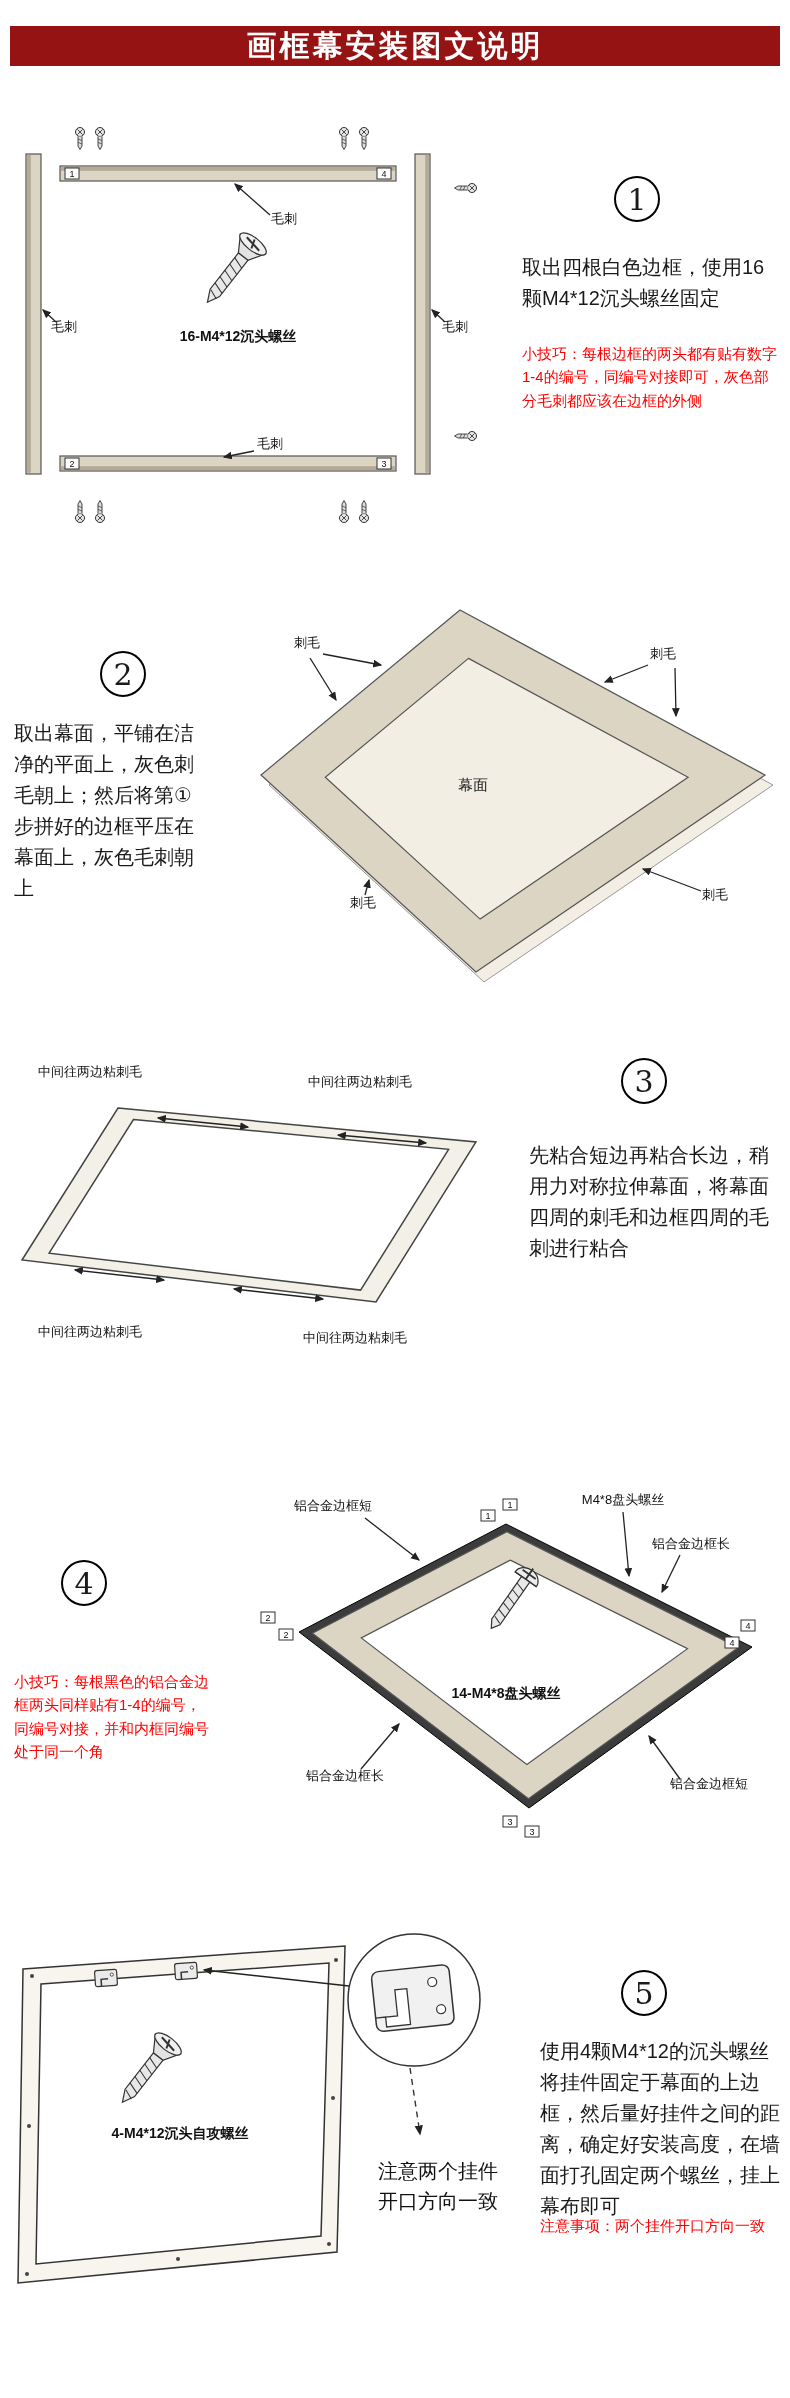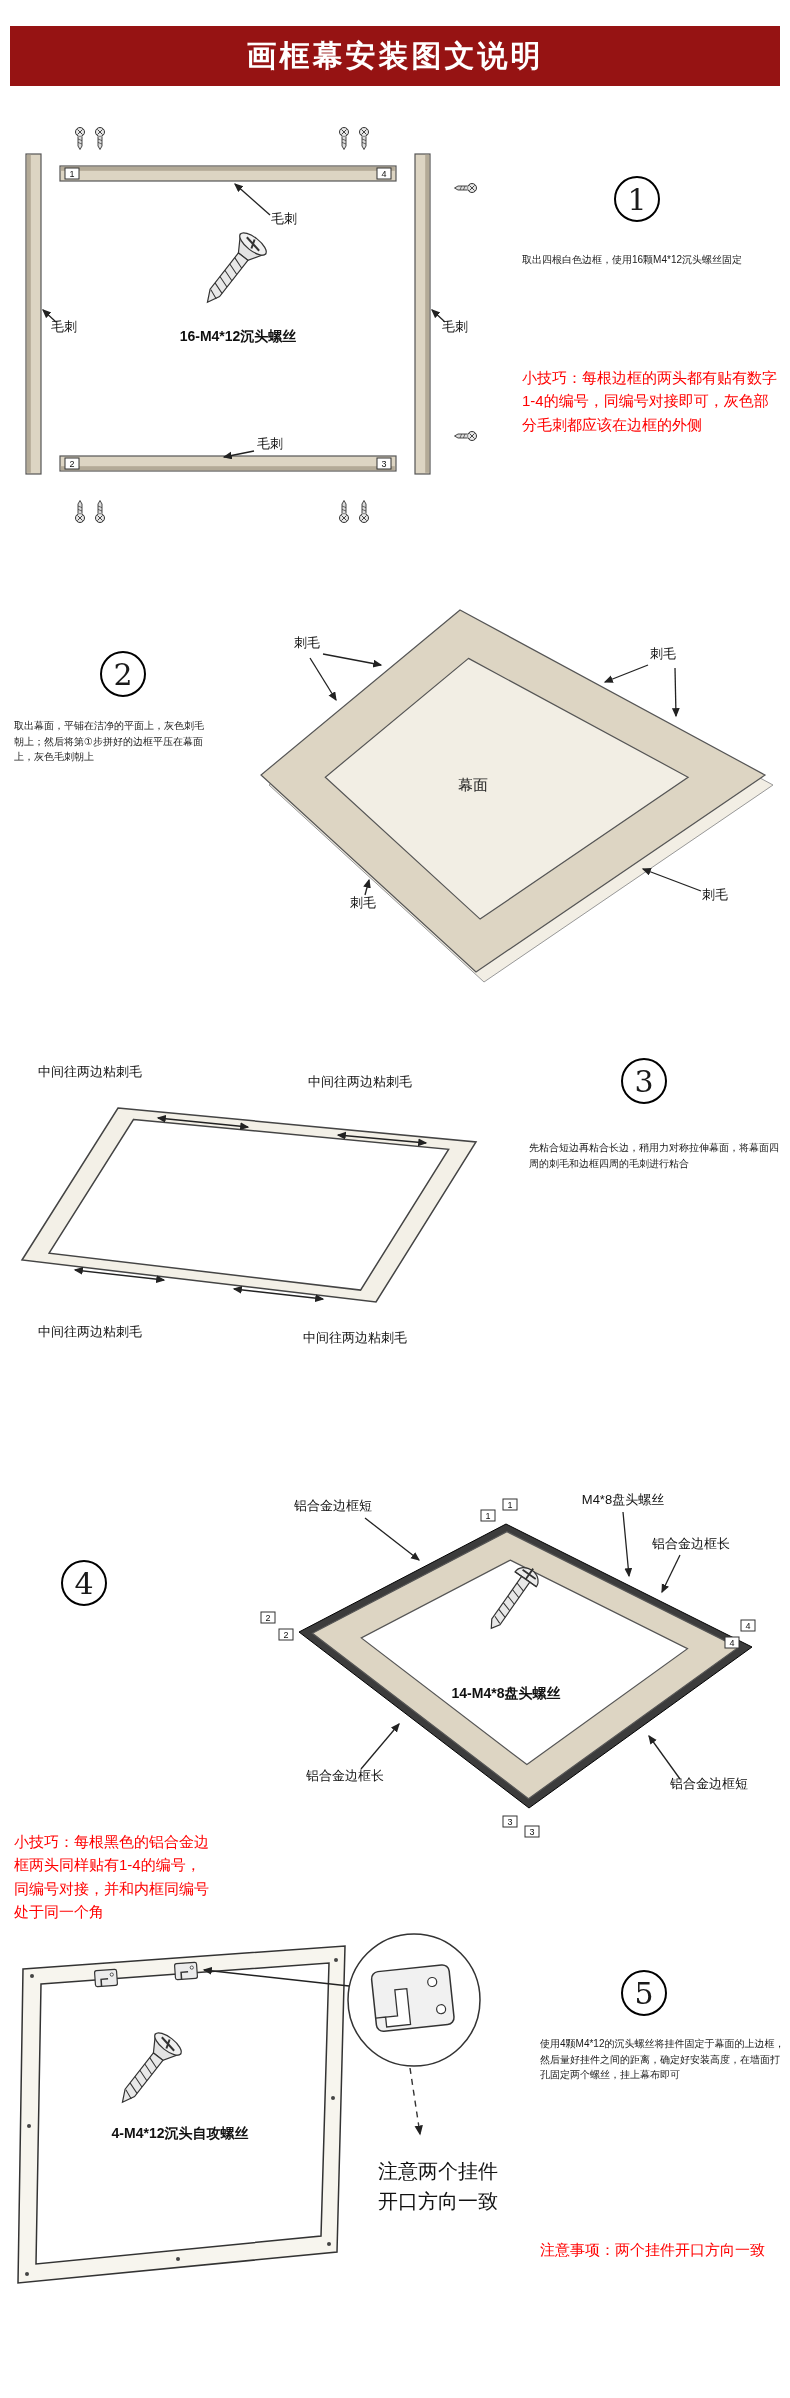--- a/index.html
+++ b/index.html
@@ -1,27 +1,27 @@
 <!DOCTYPE html>
 <html style="--header_bg: #961313; --tip_red: #ff0000; --body_text: #1a1a1a; --frame_beige: #ddd5c3; --frame_gray_strip: #b3aa97;"><head>
 <meta charset="utf-8">
 <style>
   * { margin:0; padding:0; box-sizing:border-box; }
   html,body { background:#ffffff; }
   body { font-family:"Liberation Sans","DejaVu Sans",sans-serif; color:var(--body_text,#1a1a1a); }
   #canvas { position:relative; width:790px; height:2398px; background:#fff; overflow:hidden; margin:0 auto; }
   .abs { position:absolute; }
-  .header { left:10px; top:26px; width:770px; height:60px; background:var(--header_bg,#961313);
+  .header { left:10px; top:26px; width:770px; height:40px; background:var(--header_bg,#961313);
             color:#fff; display:flex; align-items:center; justify-content:center;
             font-size:30px; font-weight:bold; letter-spacing:3px; }
   .circ { width:46px; height:46px; border:2.5px solid #000; border-radius:50%;
           display:flex; align-items:center; justify-content:center; font-size:30px;
           font-family:"DejaVu Serif","Liberation Serif",serif; background:#fff; }
-  .body-text { font-size:10px; line-height:1.55; color:var(--body_text,#1a1a1a); }
-  .tip-text  { font-size:15px; line-height:1.55; color:var(--tip_red,#ff0000);margin-top:24px; }
+  .body-text { font-size:20px; line-height:1.55; color:var(--body_text,#1a1a1a); }
+  .tip-text  { font-size:15px; line-height:1.55; color:var(--tip_red,#ff0000); }
   svg text { font-family:"Liberation Sans","DejaVu Sans",sans-serif; }
   .lbl   { font-size:13px; fill:#111; }
   .lbl-b { font-size:14px; fill:#111; font-weight:bold; }
   .note-big { font-size:20px; fill:#111; font-family:"DejaVu Serif","Liberation Serif",serif; }
   .beige { fill:var(--frame_beige,#ddd5c3); stroke:#555; stroke-width:1.2; }
   .strip { fill:var(--frame_gray_strip,#b3aa97); }
   .arrow { stroke:#222; stroke-width:1.3; fill:none; }
   .numbox { fill:#fff; stroke:#333; stroke-width:1; }
   .numtxt { font-size:9px; fill:#111; text-anchor:middle; }
 </style>
@@ -152,21 +152,21 @@
     <text class="lbl" x="30" y="30">中间往两边粘刺毛</text>
     <text class="lbl" x="300" y="40">中间往两边粘刺毛</text>
     <text class="lbl" x="30" y="290">中间往两边粘刺毛</text>
     <text class="lbl" x="295" y="296">中间往两边粘刺毛</text>
   </svg>
 
   <div class="abs circ" style="left:621px;top:1058px">3</div>
   <div class="abs body-text" style="left:529px;top:1140px;width:252px">先粘合短边再粘合长边，稍用力对称拉伸幕面，将幕面四周的刺毛和边框四周的毛刺进行粘合</div>
 
   <div class="abs circ" style="left:61px;top:1560px">4</div>
-  <div class="abs tip-text" style="left:14px;top:1806px;width:200px">小技巧：每根黑色的铝合金边框两头同样贴有1-4的编号，同编号对接，并和内框同编号处于同一个角</div>
+  <div class="abs tip-text" style="left:14px;top:1670px;width:200px">小技巧：每根黑色的铝合金边框两头同样贴有1-4的编号，同编号对接，并和内框同编号处于同一个角</div>
 
   <svg class="abs" style="left:203px;top:1484px" width="580" height="385" viewBox="0 0 580 385">
     <defs>
       <marker id="ah4" markerWidth="8" markerHeight="8" refX="6" refY="3" orient="auto">
         <path d="M0,0 L7,3 L0,6 Z" fill="#222"></path>
       </marker>
     </defs>
     <polygon points="303,40 549,163 326,324 96,148" fill="#3c3c3c" stroke="#000" stroke-width="1"></polygon>
     <polygon class="beige" points="303.9,47.7 535.2,163.4 325.5,314.7 109.4,149.3" stroke="#555"></polygon>
     <polygon points="307.3,76.1 484.5,164.7 323.9,280.6 158.3,153.9" fill="#fff" stroke="#555" stroke-width="1.2"></polygon>

